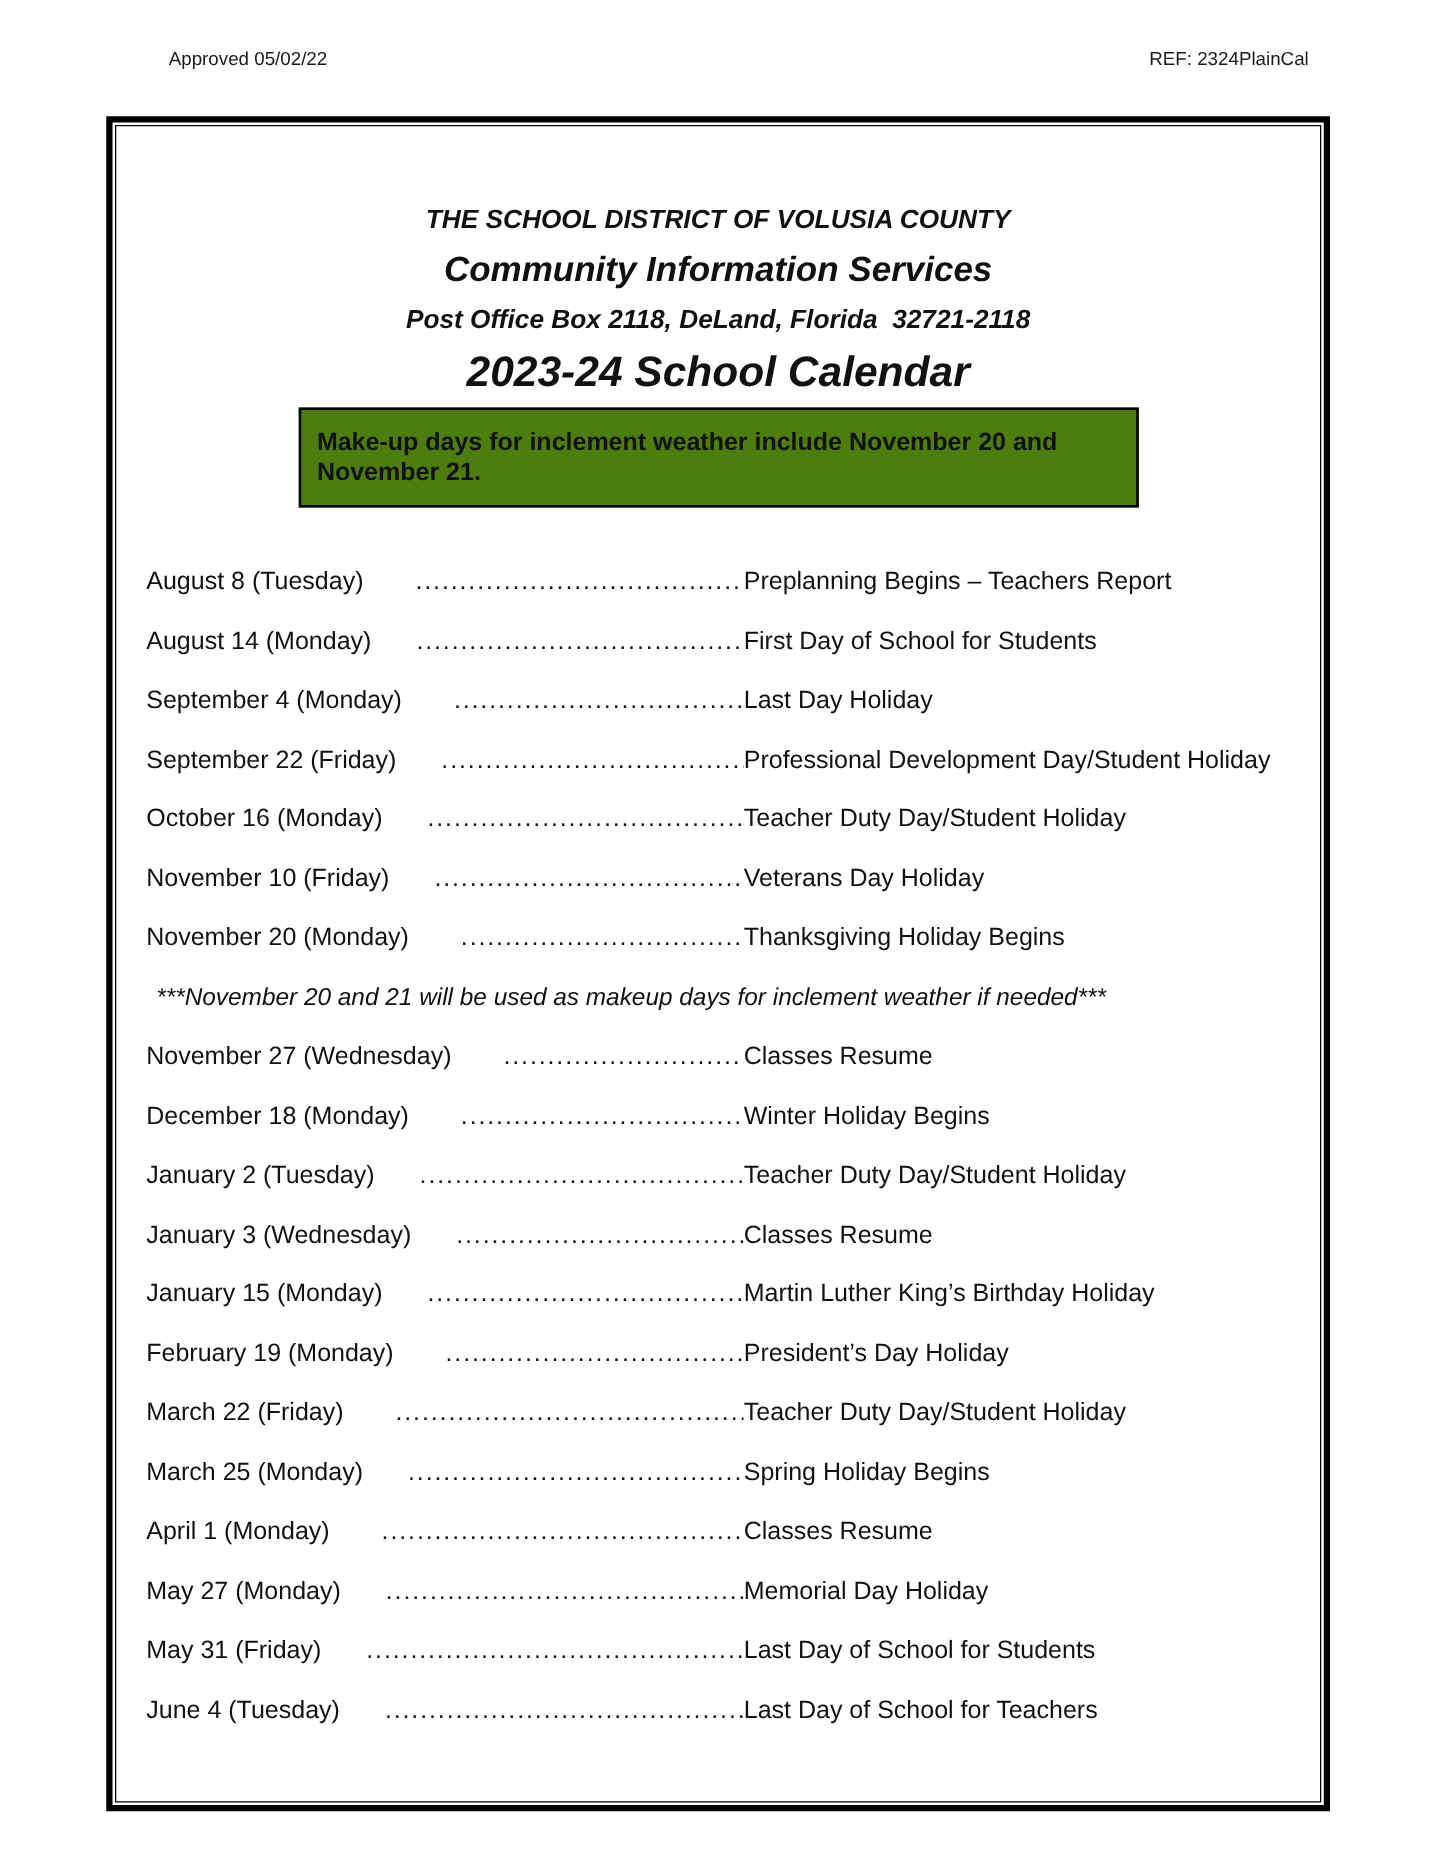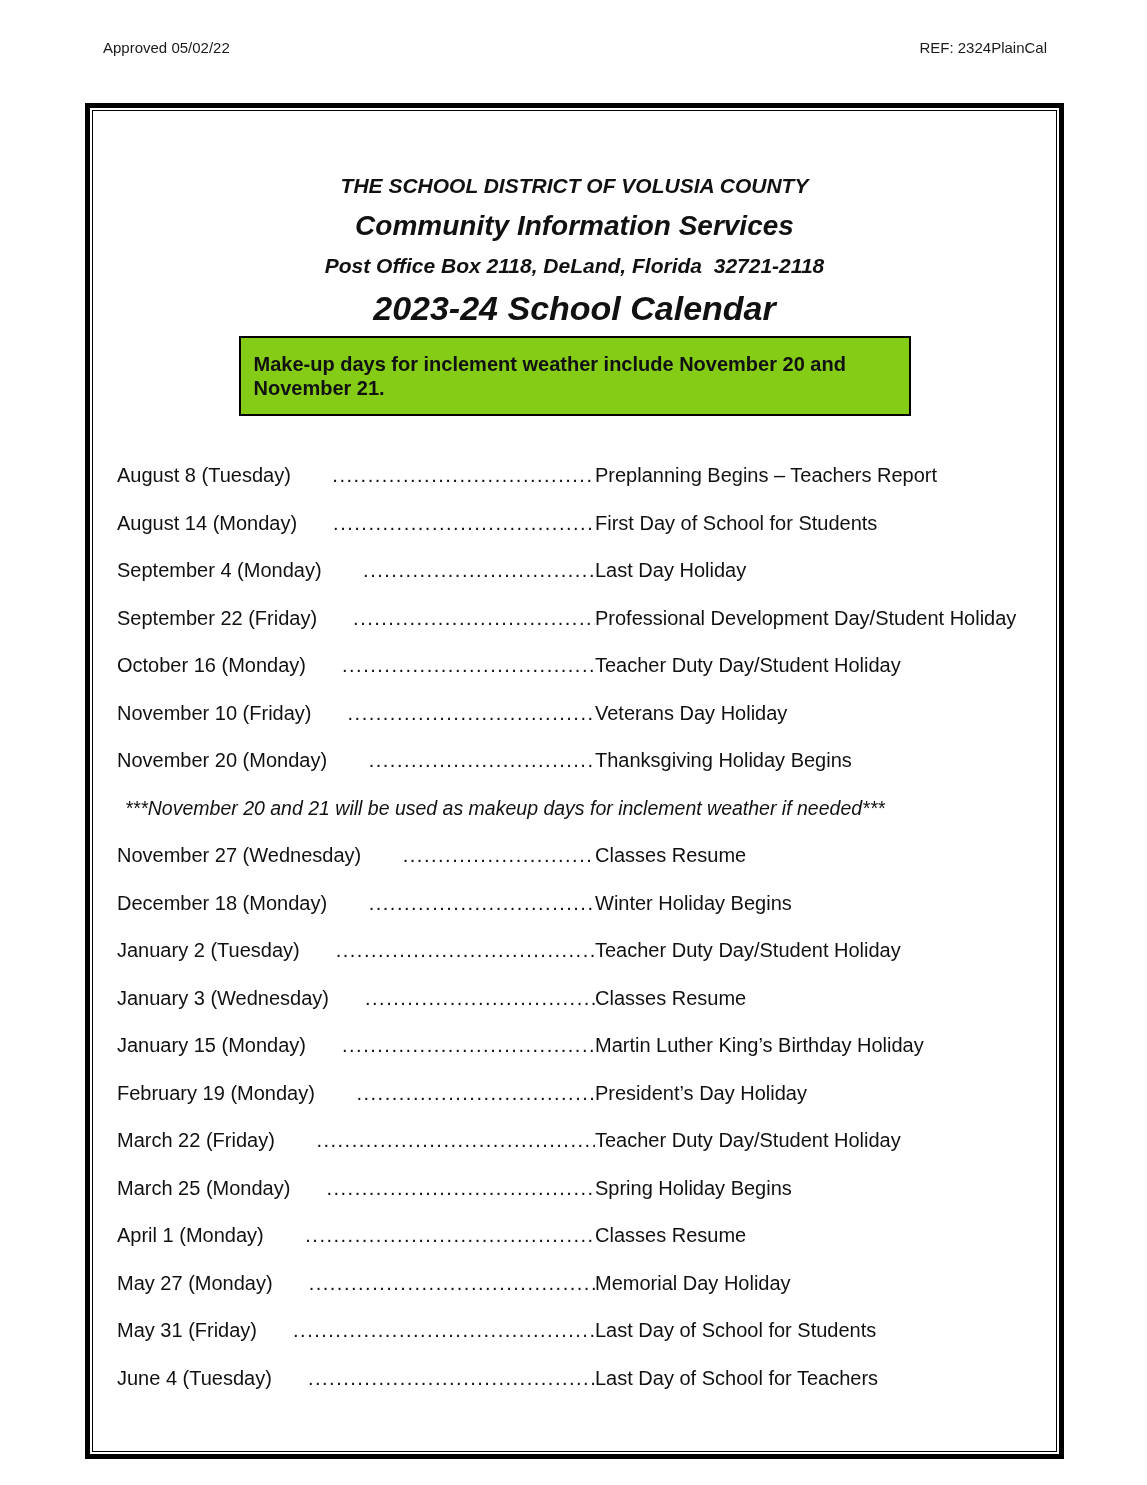--- a/index.html
+++ b/index.html
@@ -8,32 +8,33 @@
     font-family:"Liberation Sans", sans-serif;
     color:#111;
     width:1147px;
   }
   .page {
     position:relative;
     width:1147px;
     height:1485px;
     background:#fff;
     overflow:hidden;
+    padding-left:32px;
   }
   .topbar {
     display:flex;
     justify-content:space-between;
     padding:39px 100px 0 103px;
     font-size:15px;
     color:#1a1a1a;
   }
   .doc-box {
     position:absolute;
     left:85px;
-    top:103px;
+    top:93px;
     width:979px;
     height:1356px;
     border:5px solid #000;
     background:#fff;
   }
   .doc-inner {
     position:absolute;
     inset:2px;
     border:1px solid #000;
     padding:0;
@@ -44,21 +45,21 @@
   .header-line3 { margin-top:18px; font-size:21px; line-height:22px; white-space:pre; }
   .doc-title   { margin-top:14px; font-size:34px; line-height:35px; }
   .notice-box {
     width:672px;
     margin:10px auto 0;
     border:2px solid #000;
     padding:14px 10px 14px 13px;
     font-weight:bold;
     font-size:20px;
     line-height:24px;
-    background:#84cc16;
+    background:#4d7c0f;
   }
   .rows {
     margin-top:36px;
     padding-left:24px;
     padding-right:24px;
     font-size:20px;
   }
   .row {
     display:flex;
     align-items:baseline;

